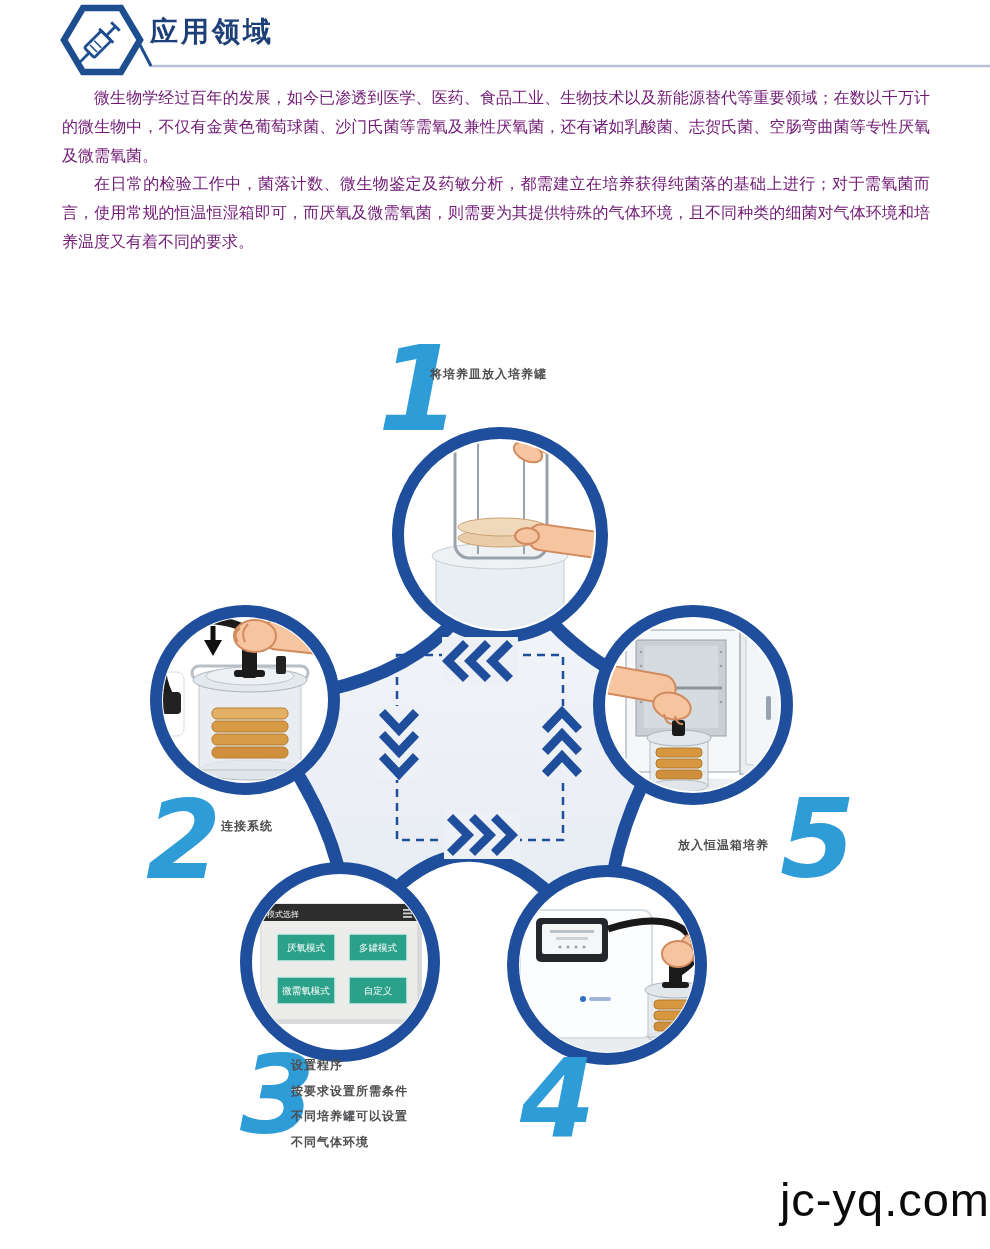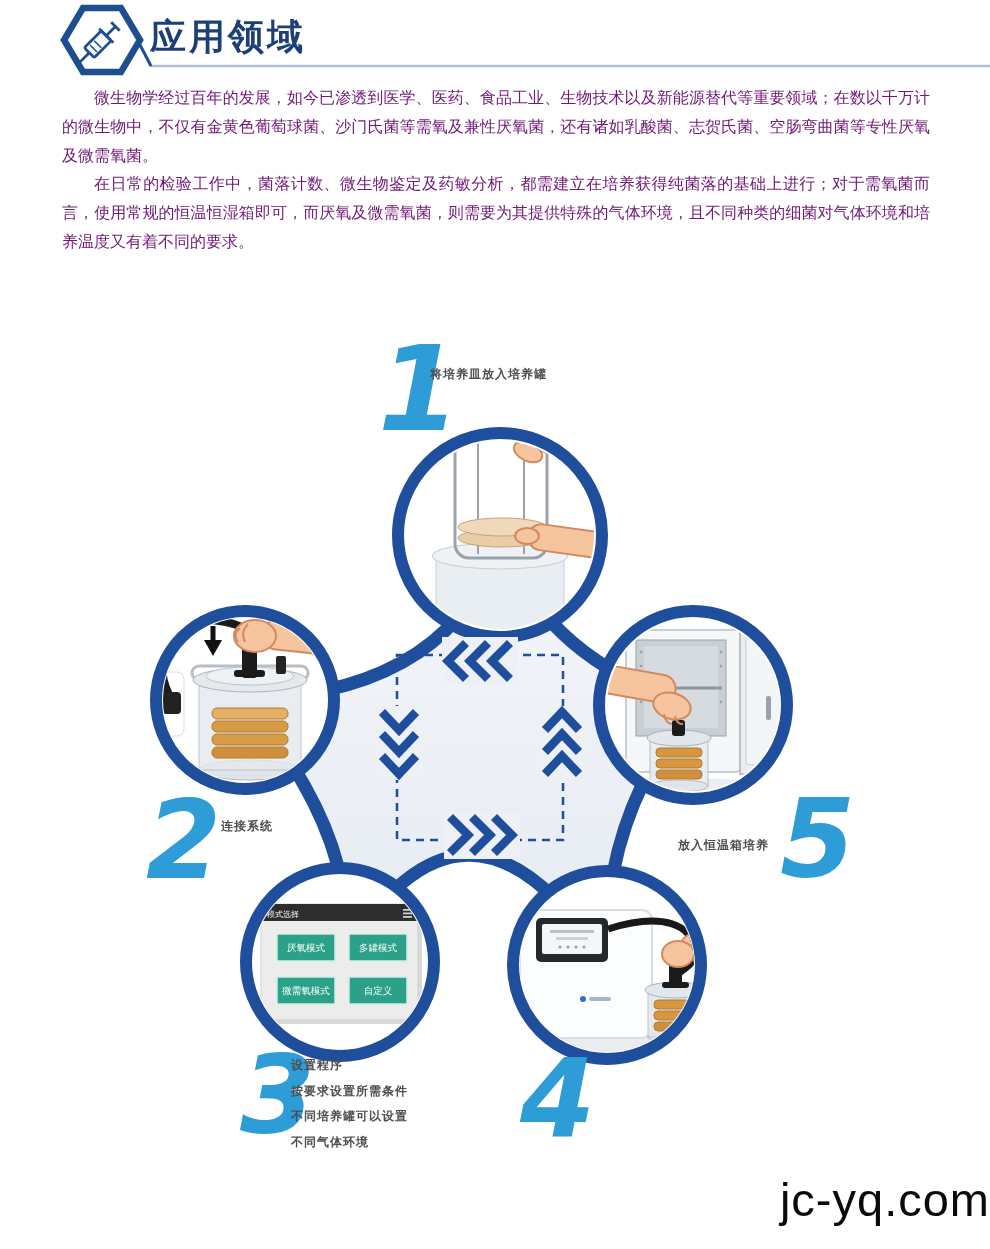--- a/index.html
+++ b/index.html
@@ -1,20 +1,20 @@
 <!DOCTYPE html>
 <html><head>
 <meta charset="utf-8">
 <style>
   html,body{margin:0;padding:0;background:#fff;}
   .page{position:relative;width:990px;height:1249px;background:#fff;overflow:hidden;
         font-family:"Liberation Sans","DejaVu Sans",sans-serif;}
   
   .hdr-svg{position:absolute;left:0;top:0;}
-  .page-title{position:absolute;left:150px;top:13px;font-size:36px;font-weight:bold;
+  .page-title{position:absolute;left:150px;top:13px;font-size:28px;font-weight:bold;
               color:#1c3f77;letter-spacing:3px;}
   
   .intro{position:absolute;left:62px;top:84px;width:868px;font-size:16px;line-height:28.8px;
          color:#701a75;text-align:justify;}
   .intro p{margin:0;text-indent:2em;}
   
   .diagram-svg{position:absolute;left:0;top:340px;}
   .step-num{position:absolute;font-style:italic;font-weight:bold;color:#2e9cd6;
             line-height:0.9;font-family:"DejaVu Sans","Liberation Sans",sans-serif;}
   .step-label{position:absolute;font-size:12px;color:#4c4d4f;letter-spacing:1px;line-height:25px;font-weight:bold;}

